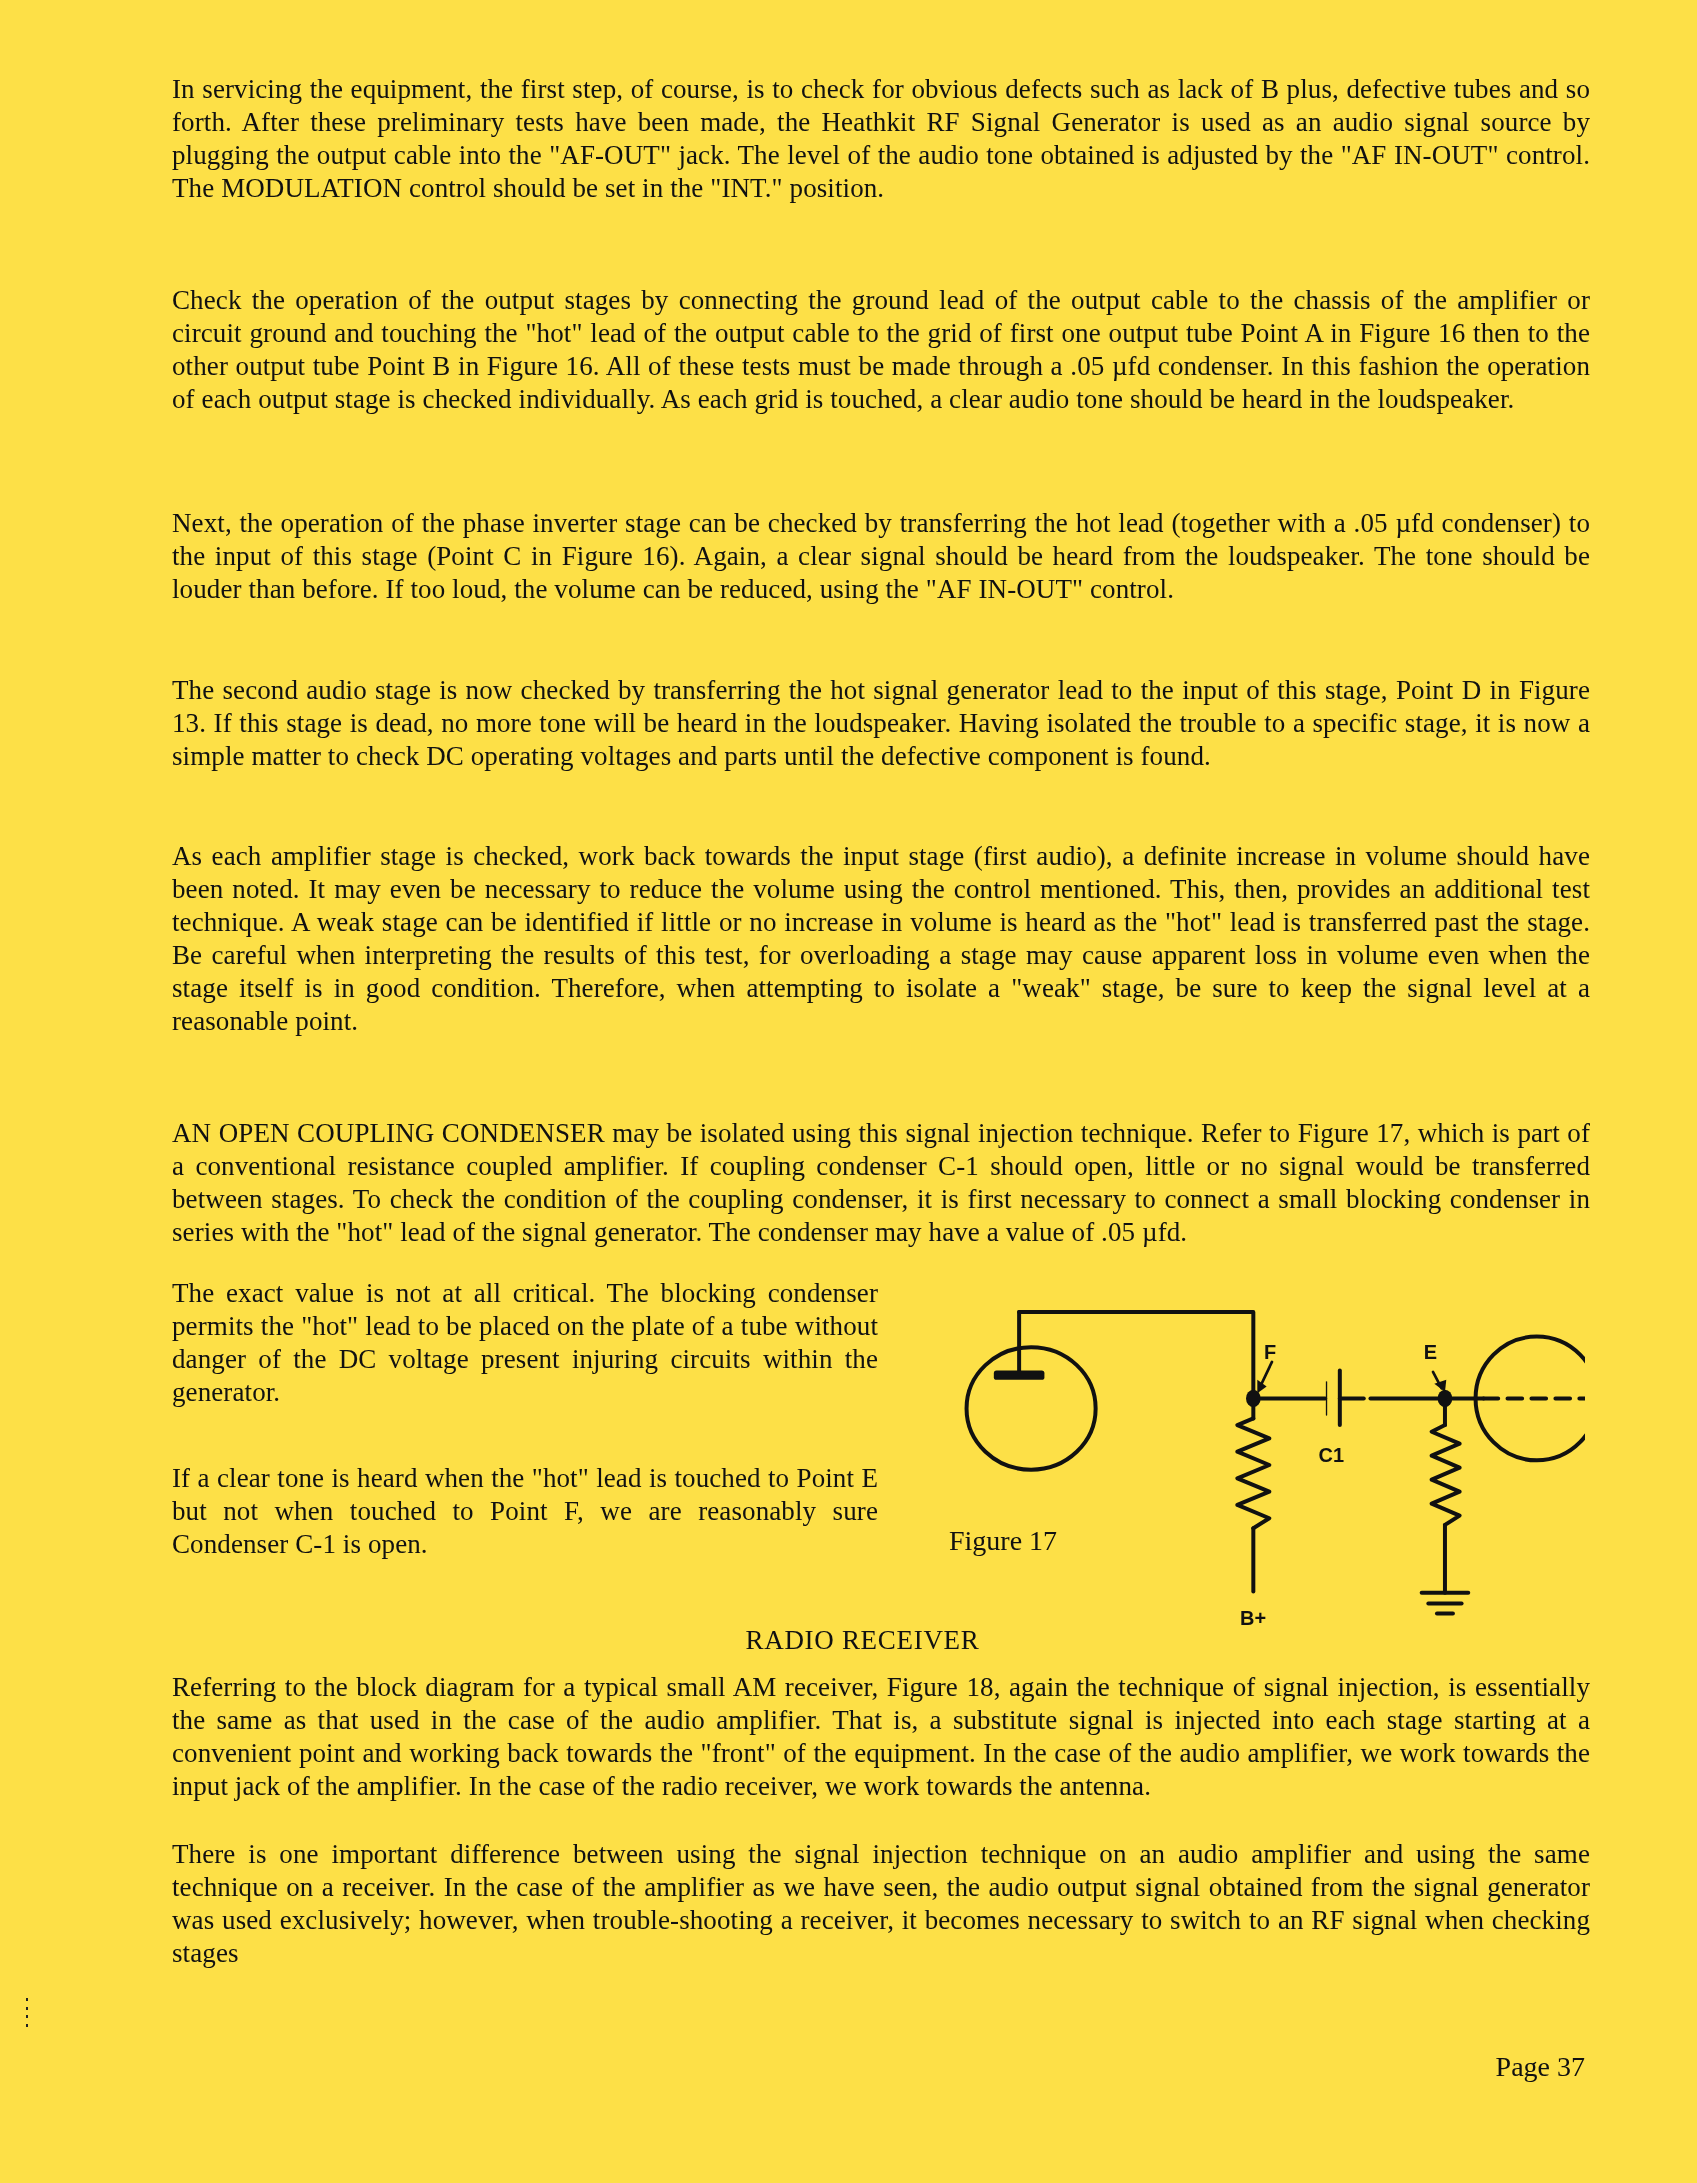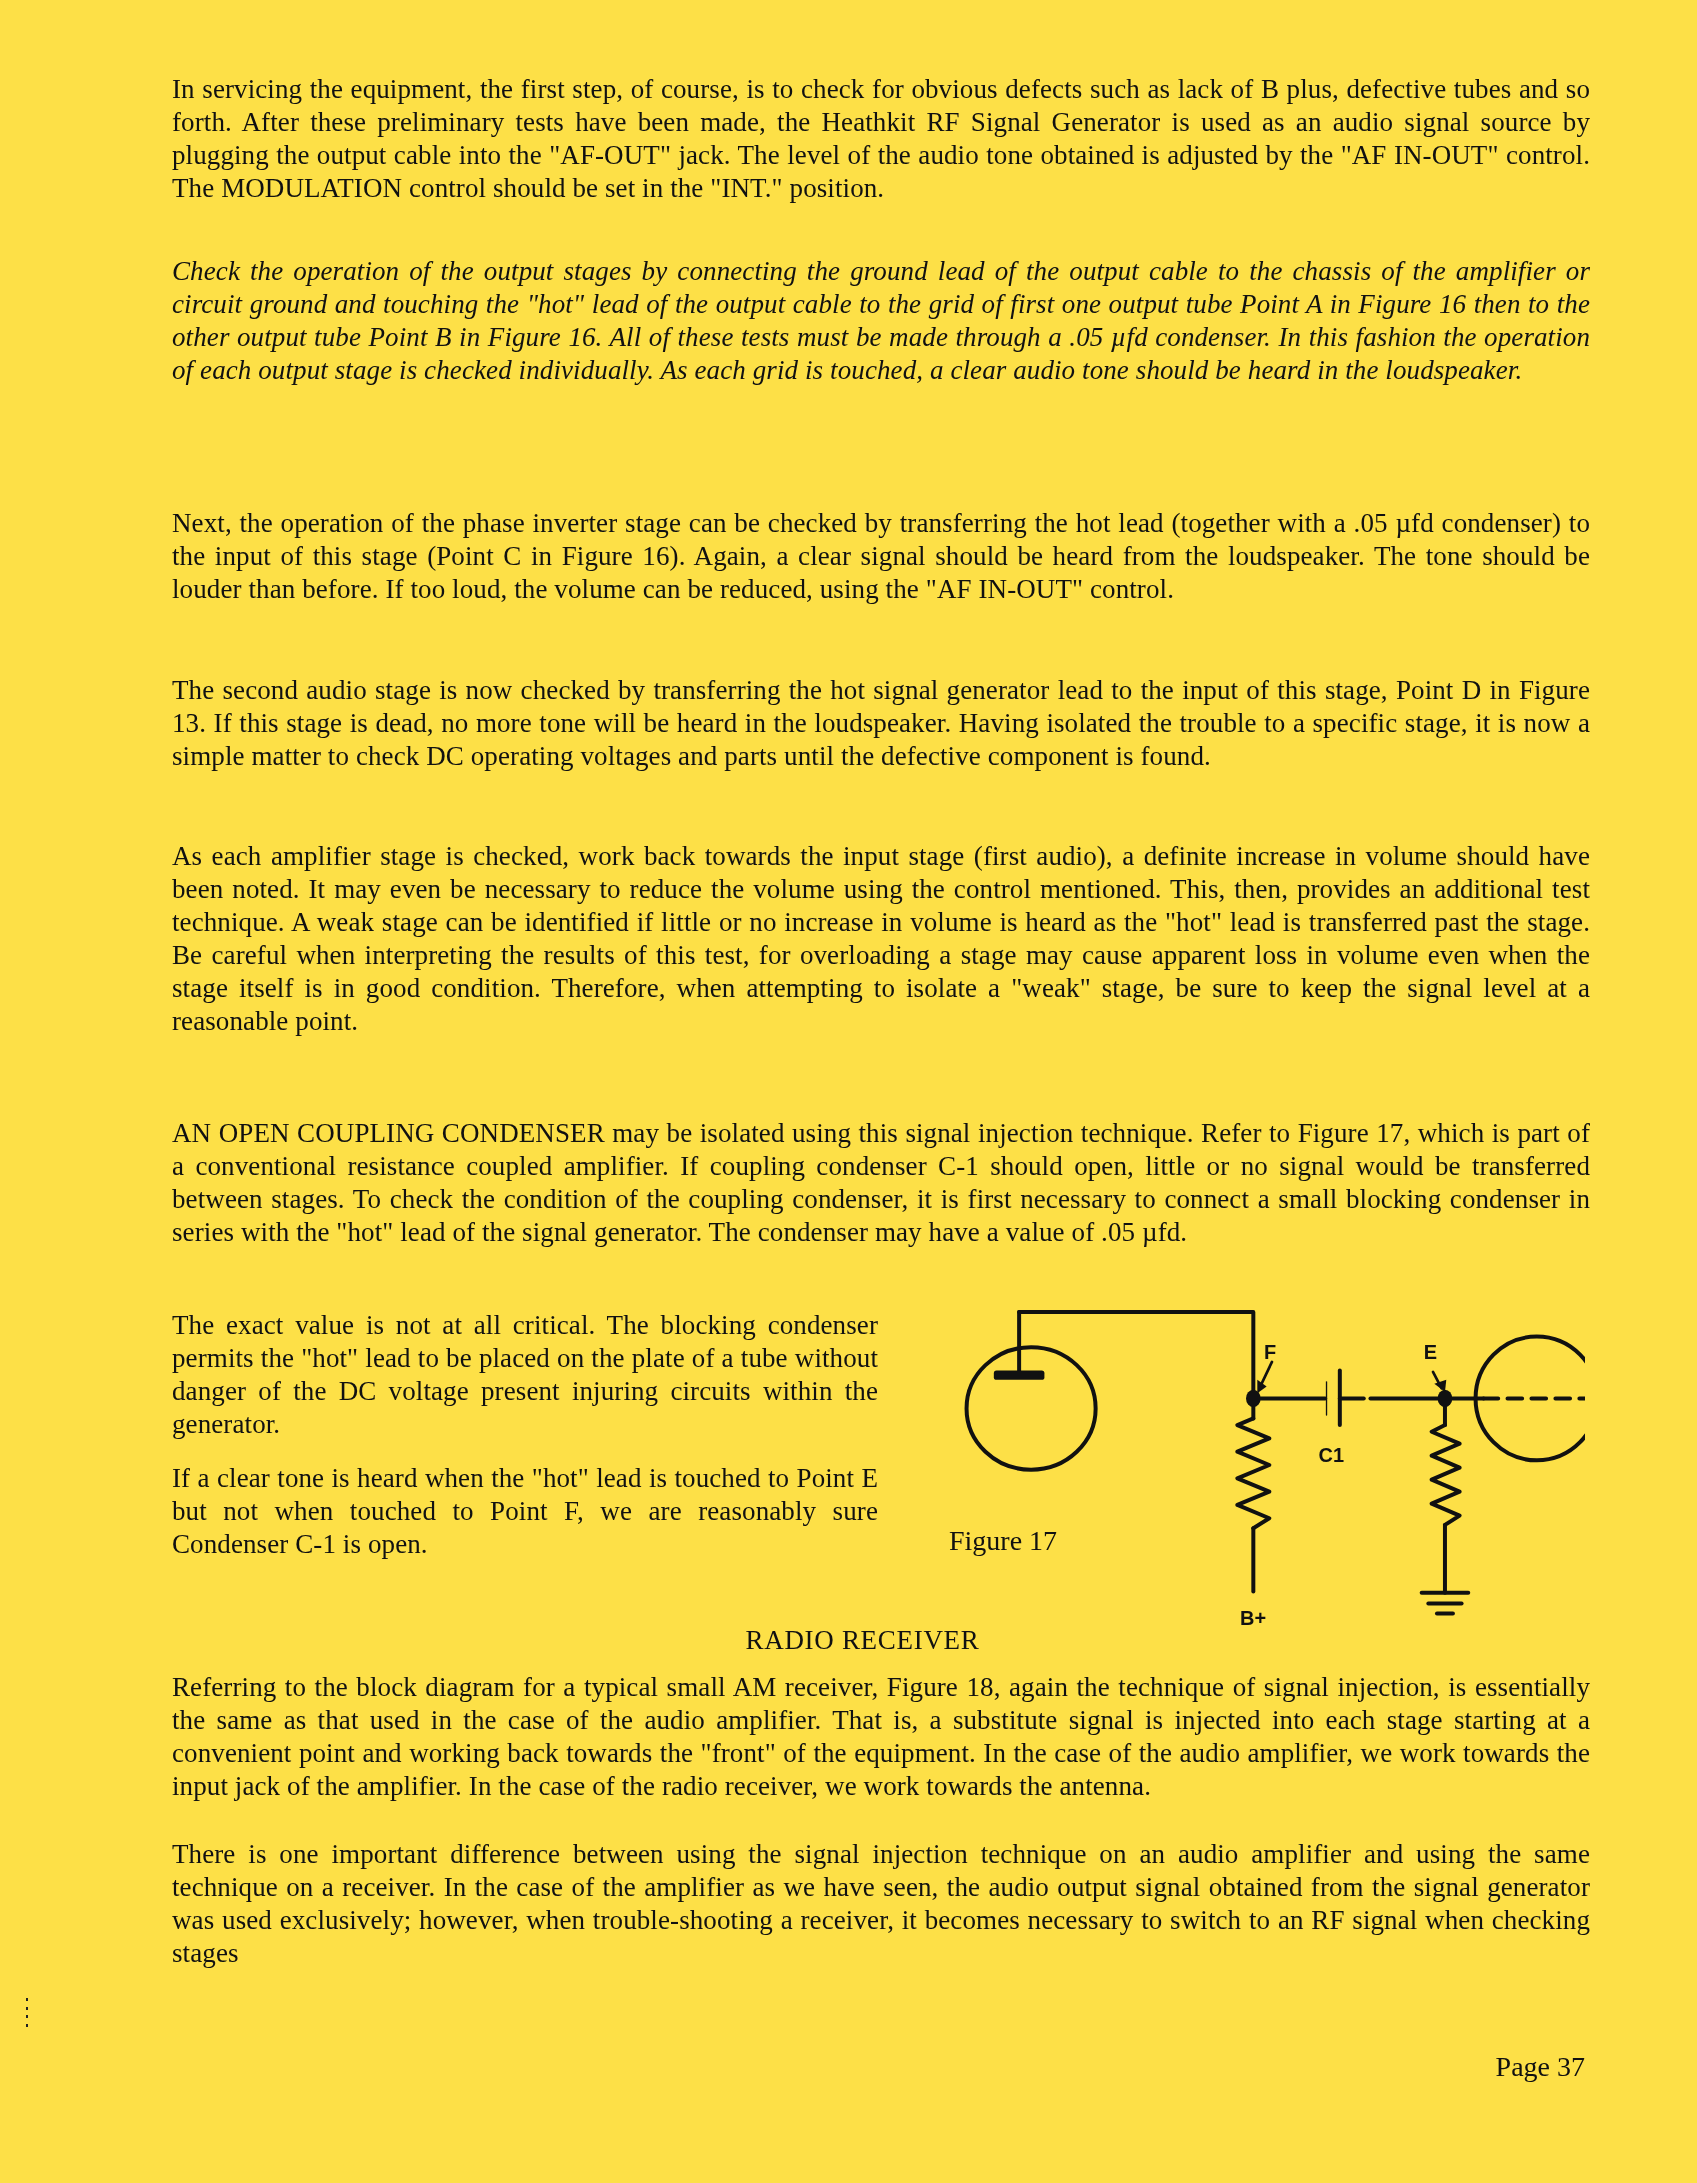--- a/index.html
+++ b/index.html
@@ -6,26 +6,26 @@
   body { width: 1698px; height: 2183px; position: relative; overflow: hidden; color: #111; }
   .page { position: absolute; left: 0; top: 0; width: 1698px; height: 2183px; background: #fde047; }
   .para {
     position: absolute; left: 172px; width: 1418px;
     font-family: "Liberation Serif", "DejaVu Serif", serif;
     font-size: 27px; line-height: 33px; text-align: justify;
     letter-spacing: 0.1px; margin: 0;
   }
   .para.narrow { width: 706px; }
   #p1 { top: 73px; }
-  #p2 { top: 255px; font-style: italic; }
+  #p2 { top: 284px; }
   #p3 { top: 507px; }
   #p4 { top: 674px; }
   #p5 { top: 840px; }
   #p6 { top: 1117px; font-family: Liberation Serif, serif; }
-  #p6b { top: 1277px; margin-top: 32px; }
+  #p6b { top: 1277px; }
   #p7 { top: 1462px; }
   #heading {
     position: absolute; top: 1625px; left: 0; width: 1698px; text-align: center;
     font-family: "Liberation Serif", "DejaVu Serif", serif; font-size: 27px; letter-spacing: 0.7px;
     padding-left: 27px; box-sizing: border-box;
   }
   #p8 { top: 1671px; }
   #p9 { top: 1838px; }
   #page-number {
     position: absolute; top: 2051px; right: 113px;

